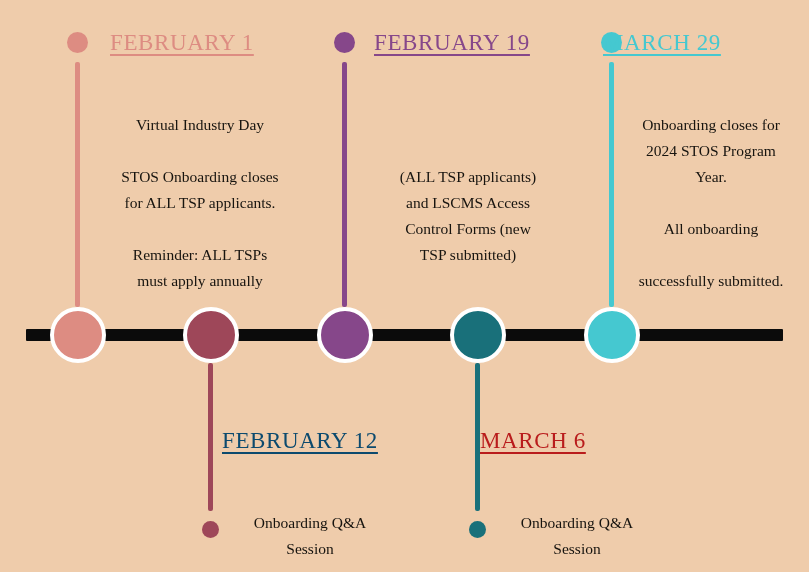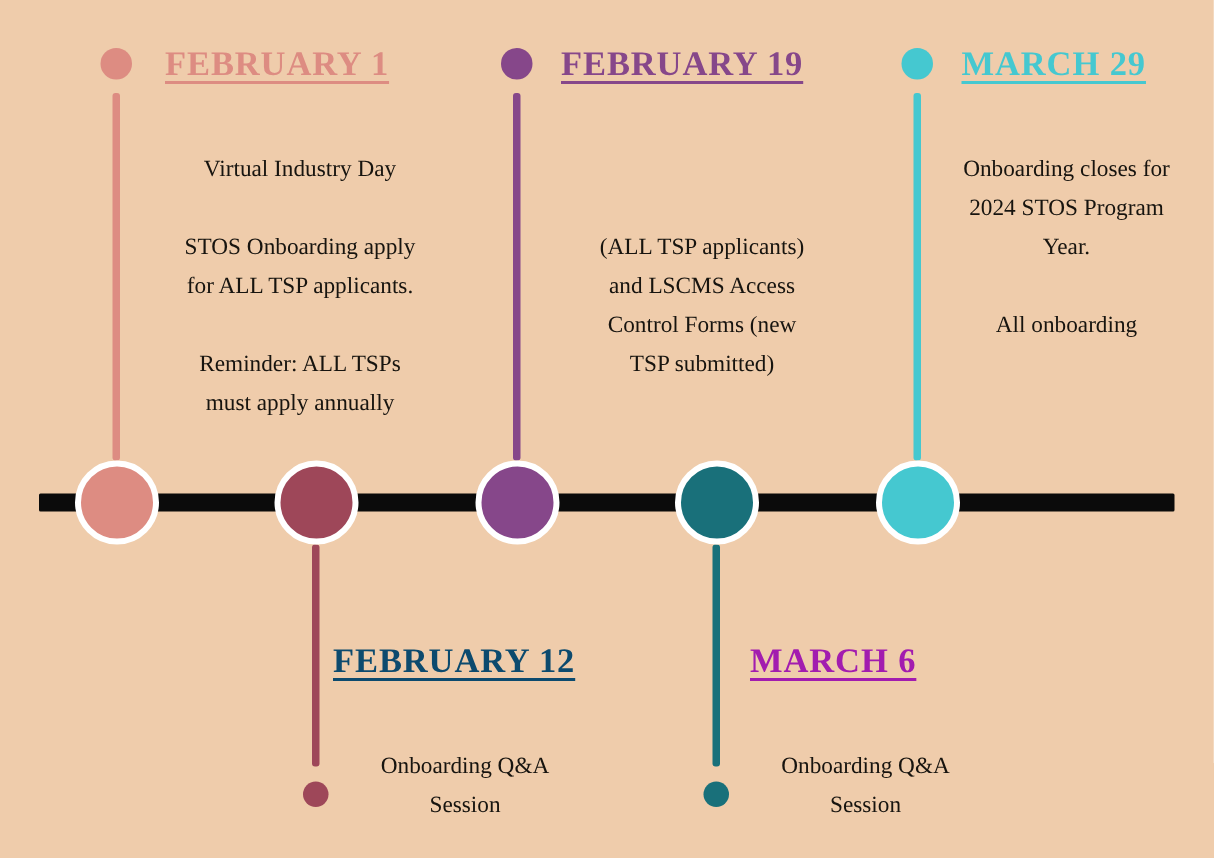--- a/index.html
+++ b/index.html
@@ -58,52 +58,52 @@
     border-radius: 50%;
     z-index: 3;
   }
   .dot.big   { width: 21px; height: 21px; }
   .dot.small { width: 17px; height: 17px; }
 
   
   .date-title {
     position: absolute;
     font-size: 23px;
-    font-weight: bold;
+    font-weight: normal;
     letter-spacing: 0.6px;
     text-decoration: underline;
     text-underline-offset: 4px;
     white-space: nowrap;
     z-index: 4;
   }
 
   
   .desc {
     position: absolute;
     font-size: 15.5px;
     line-height: 26px;
     color: #17140F;
     text-align: center;
     z-index: 4;
   }
-  .desc p { margin: 0; font-family: Liberation Serif, serif; }
+  .desc p { margin: 12px; font-family: Liberation Serif, serif; }
   .desc p + p { margin-top: 26px; }
 </style>
 </head>
 <body>
 
 <div id="canvas">
 
   <div class="dot big" style="left:67px; top:32px; background:#DD8C82;"></div>
   <div class="stem up" style="left:75px; top:62px; height:245px; background:#DD8C82;"></div>
   <div class="date-title" style="left:110px; top:30px; color:#DD8C82;">FEBRUARY 1</div>
   <div class="desc" style="left:85px; top:100px; width:230px;">
     <p>Virtual Industry Day</p>
     <p>
-      <span>STOS Onboarding apply</span><br>
+      <span>STOS Onboarding closes</span><br>
       <span>for ALL TSP applicants.</span>
     </p>
     <p>
       <span>Reminder: ALL TSPs</span><br>
       <span>must apply annually</span>
     </p>
   </div>
 
   <div class="dot big" style="left:334px; top:32px; background:#86478A;"></div>
   <div class="stem up" style="left:342px; top:62px; height:245px; background:#86478A;"></div>
@@ -114,30 +114,31 @@
       <br>
       <span>(ALL TSP applicants)</span><br>
       <span>and LSCMS Access</span><br>
       <span>Control Forms (new</span><br>
       <span>TSP submitted)</span>
     </p>
   </div>
 
   <div class="dot big" style="left:601px; top:32px; background:#45C8D0;"></div>
   <div class="stem up" style="left:609px; top:62px; height:245px; background:#45C8D0;"></div>
-  <div class="date-title" style="left:641px; top:30px; color:#45C8D0;text-align:center;">MARCH 29</div>
+  <div class="date-title" style="left:603px; top:30px; color:#45C8D0;text-align:center;">MARCH 29</div>
   <div class="desc" style="left:618px; top:100px; width:186px;">
     <p>
       <span>Onboarding closes for</span><br>
       <span>2024 STOS Program</span><br>
       <span>Year.</span>
     </p>
     <p>
       <span>All onboarding</span><br>
       <br>
+      <span>successfully submitted.</span>
     </p>
   </div>
 
   <div class="axis"></div>
 
   <div class="node" style="left:50px; background:#DD8C82;"></div>
   <div class="node" style="left:183px; background:#9E4759;"></div>
   <div class="node" style="left:317px; background:#86478A;"></div>
   <div class="node" style="left:450px; background:#19707A;"></div>
   <div class="node" style="left:584px; background:#45C8D0;"></div>
@@ -147,21 +148,21 @@
   <div class="date-title" style="left:222px; top:428px; color:#0c4a6e;">FEBRUARY 12</div>
   <div class="desc" style="left:225px; top:498px; width:170px;">
     <p>
       <span>Onboarding Q&amp;A</span><br>
       <span>Session</span>
     </p>
   </div>
 
   <div class="stem down" style="left:475px; top:363px; height:148px; background:#19707A;"></div>
   <div class="dot small" style="left:469px; top:521px; background:#19707A;"></div>
-  <div class="date-title" style="left:500px; top:428px; color:#a21caf;">MARCH 6</div>
+  <div class="date-title" style="left:480px; top:428px; color:#b91c1c;">MARCH 6</div>
   <div class="desc" style="left:492px; top:498px; width:170px;">
     <p>
       <span>Onboarding Q&amp;A</span><br>
       <span>Session</span>
     </p>
   </div>
 
 </div>
 
 </body></html>

